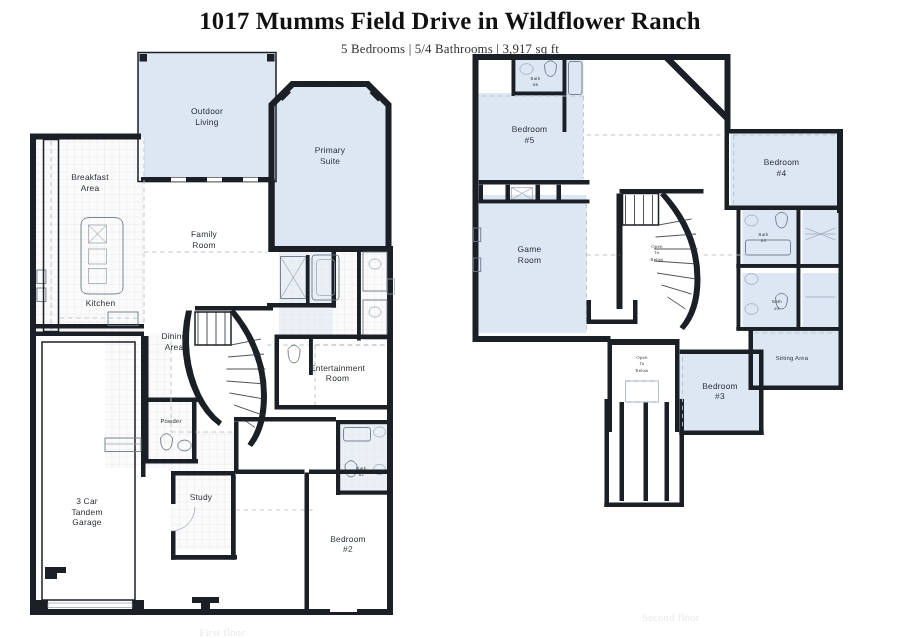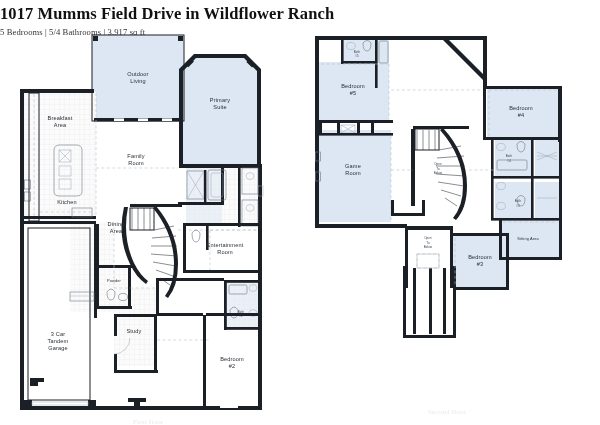--- a/index.html
+++ b/index.html
@@ -2,21 +2,21 @@
 <html><head>
 <meta charset="utf-8">
 <style>
   html,body{margin:0;padding:0;background:#ffffff;}
   body{
     width:600px;height:425px;overflow:hidden;
     font-family:"Liberation Sans", sans-serif;
     color:#111;
     position:relative;
   }
-  .header{ text-align:left; padding-top:5px; }
+  .header{ text-align:center; padding-top:5px; }
   .title{
     font-family:"Liberation Serif", serif;
     font-weight:bold;
     font-size:16.5px;
     letter-spacing:.1px;
     line-height:1.15;
     color:#111;
   }
   .subtitle{
     font-family:"Liberation Serif", serif;

